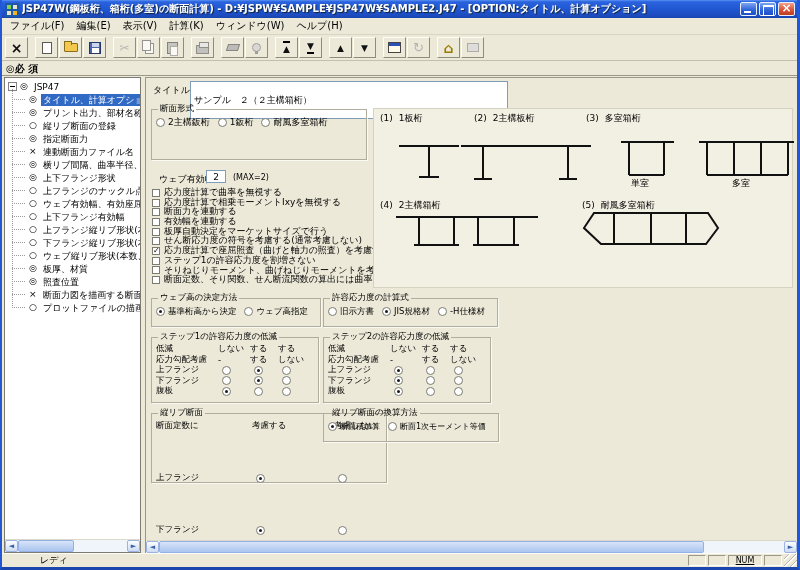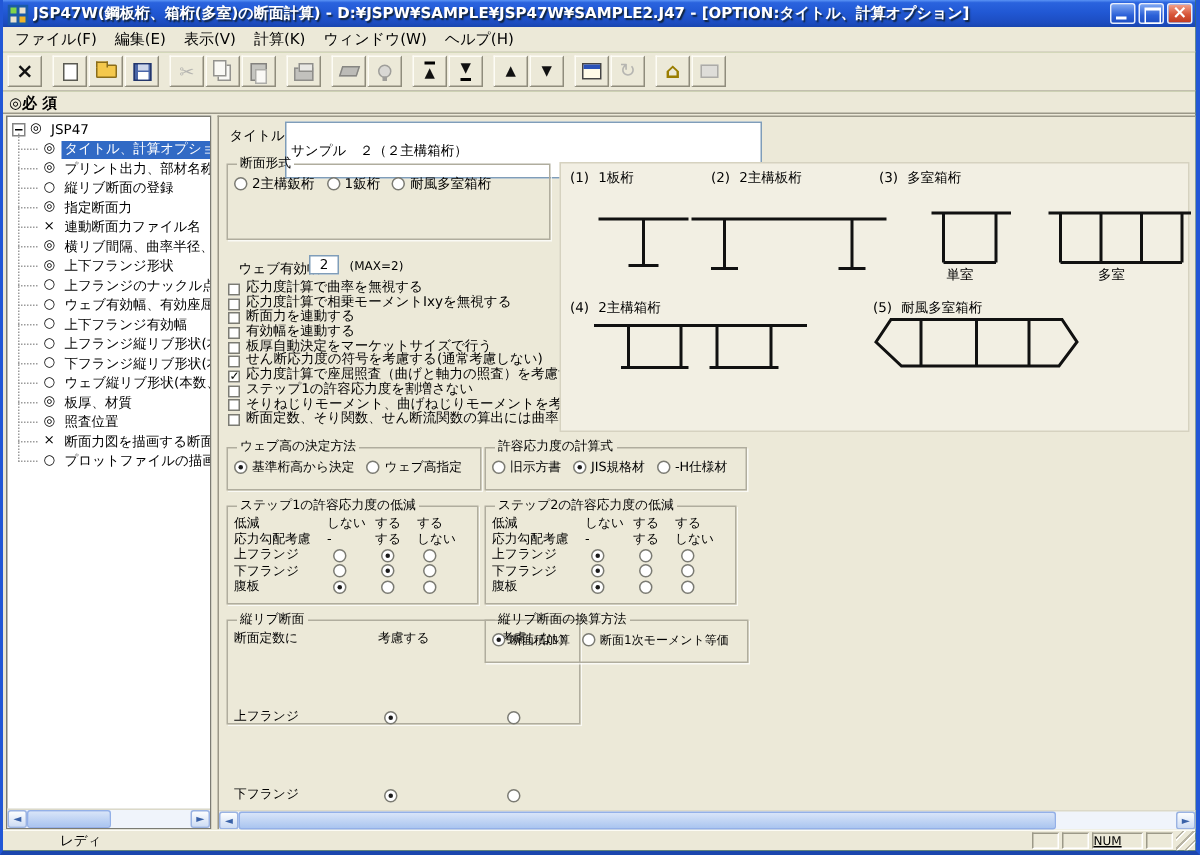--- a/index.html
+++ b/index.html
@@ -118,21 +118,21 @@
   .hscroll { height:13px; flex:0 0 13px; display:flex; background:#f0f4fb; border-top:1px solid #dcd9c8; }
   .sb-btn { width:13px; flex:0 0 13px; background:linear-gradient(180deg,#fdfefe,#cddcf4);
     border:1px solid #9ab3e2; border-radius:2px; color:#3a62a8; font-size:7px; line-height:11px; text-align:center; }
   .sb-track { flex:1; position:relative; }
   .sb-thumb { position:absolute; top:0; height:12px; border-radius:2px;
     background:linear-gradient(180deg,#d8e4f8,#aac5f0); border:1px solid #93b0e8; }
   .statusbar { height:14px; flex:0 0 14px; background:#ece9d8; border-top:1px solid #fdfcf5;
     display:flex; align-items:center; font-size:9px; }
   .st-ready { flex:1; padding-left:6px;margin-left:32px; }
   .st-cell { height:11px; margin-left:2px; border:1px solid; border-color:#9c9988 #fff #fff #9c9988;
-    font-size:8px; text-align:left; line-height:10px;text-decoration:underline; }
+    font-size:8px; text-align:center; line-height:10px;text-decoration:underline; }
   .st-c1,.st-c2 { width:18px; } .st-c3 { width:34px; } .st-c4 { width:18px; }
   .grip { width:13px; height:13px; margin-left:2px;
     background:repeating-linear-gradient(135deg,transparent 0 3px,#b8b4a4 3px 4px,#fff 4px 5px); }
 </style>
 </head>
 <body>
 
 <div class="window">
 
   <div class="titlebar">

